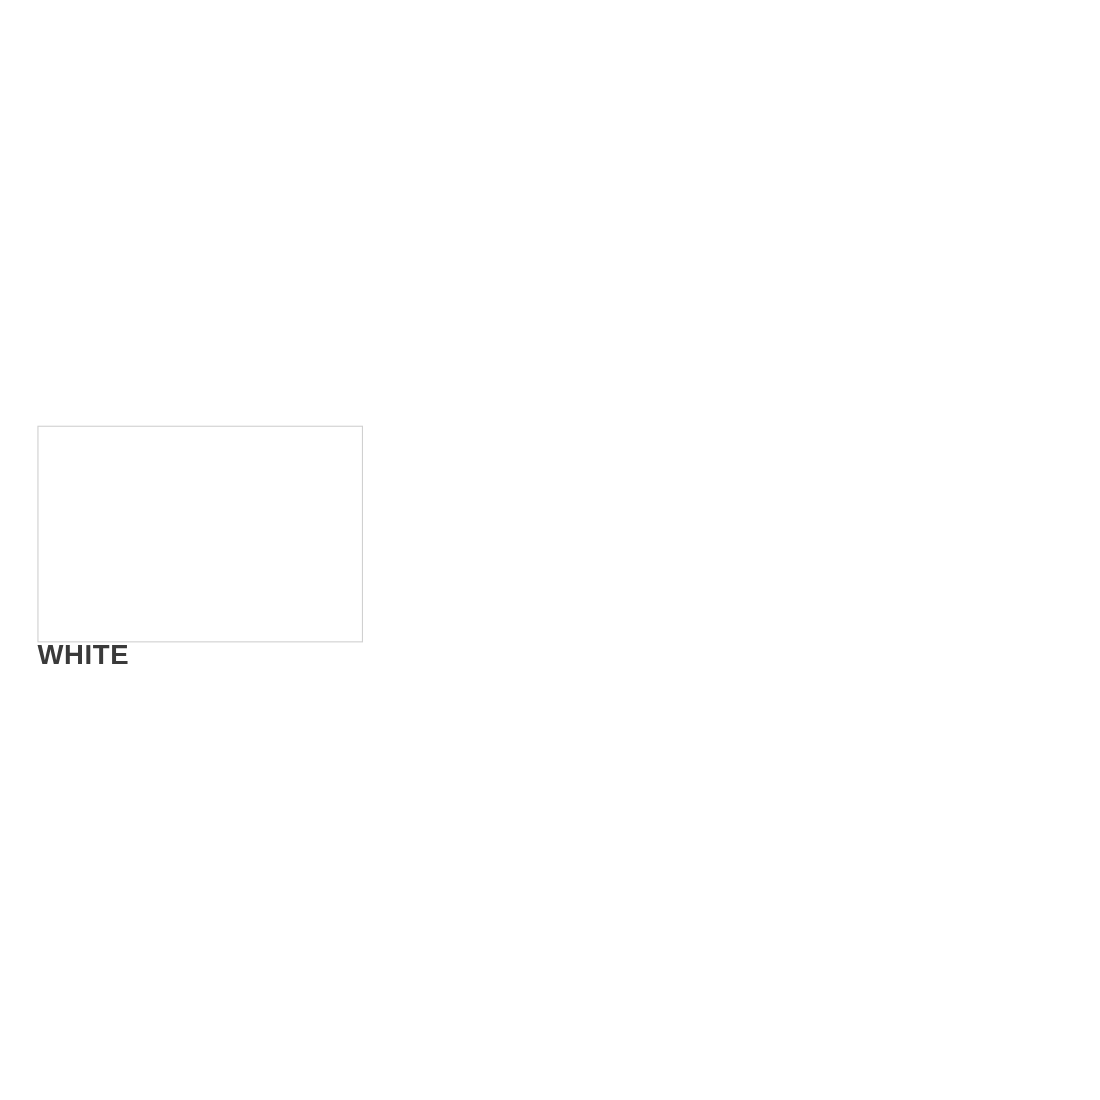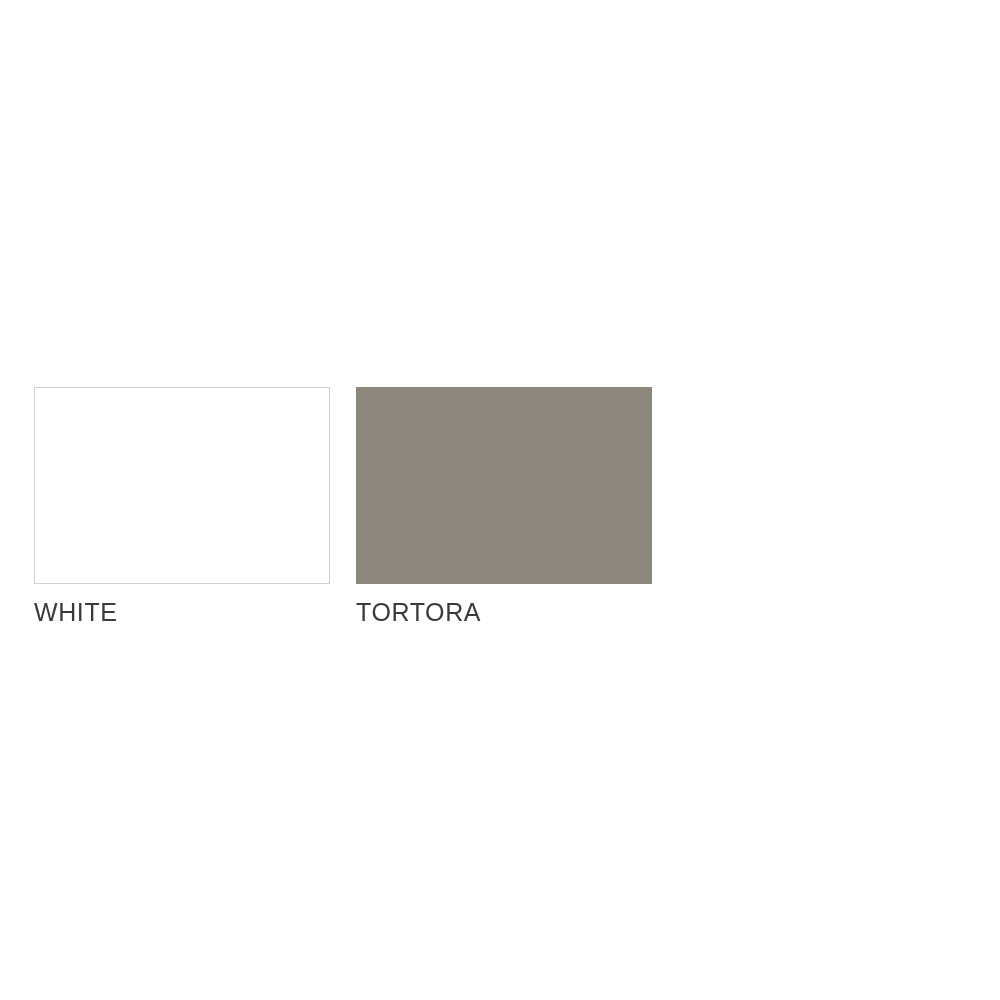--- a/index.html
+++ b/index.html
@@ -41,40 +41,35 @@
     box-sizing: border-box;
     background: #ffffff;
   }
 
   
   .swatch-chip.has-outline {
     border: 1px solid #d0d0d0;
   }
 
   .swatch-label {
-    margin-top: 16px;
     font-family: "Liberation Sans", sans-serif;
     font-size: 25px;
     line-height: 1;
-    font-weight: 400;
+    font-weight: 700;
     letter-spacing: 0.6px;
     color: #3a3a3a;
     text-transform: uppercase;
     white-space: nowrap;
   }
 </style>
 </head>
 <body style="background-color: rgb(255, 255, 255);">
 
 <main id="swatch-palette">
 
   <div class="swatch-item">
     <div class="swatch-chip has-outline" style="background-color: rgb(255, 255, 255); border-color: rgb(208, 208, 208);"></div>
     <div class="swatch-label" style="color: rgb(58, 58, 58);">WHITE</div>
   </div>
 
 
-  <div class="swatch-item">
-    <div class="swatch-chip" style="background-color: rgb(140, 134, 123);"></div>
-    <div class="swatch-label" style="color: rgb(58, 58, 58);">TORTORA</div>
-  </div>
 
 </main>
 
 </body></html>

